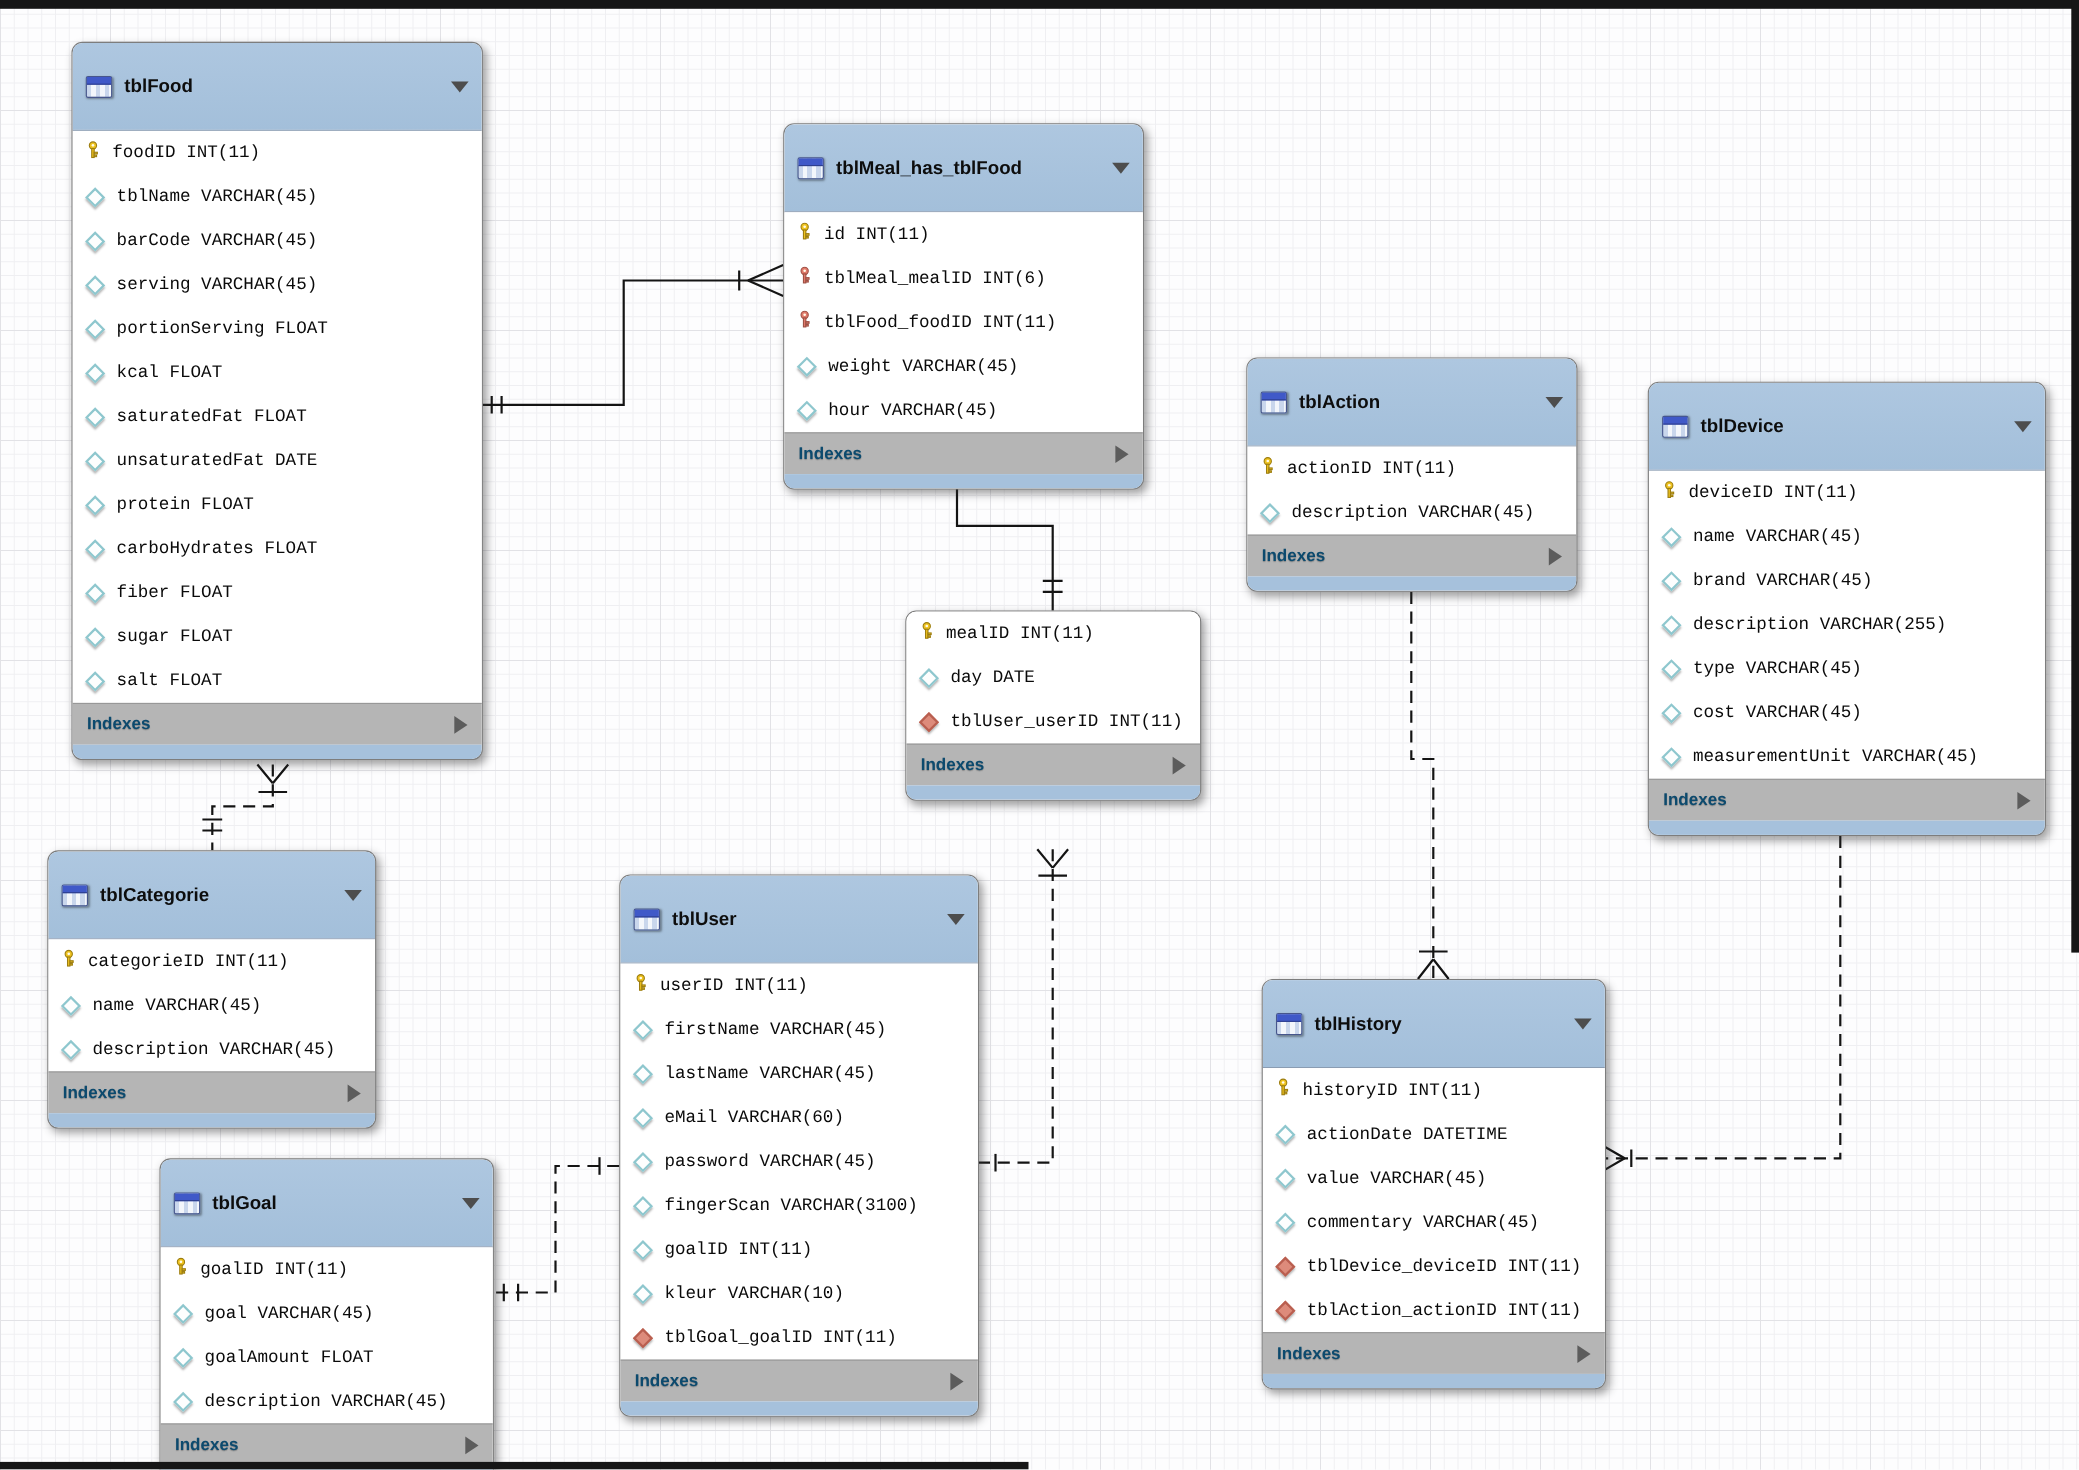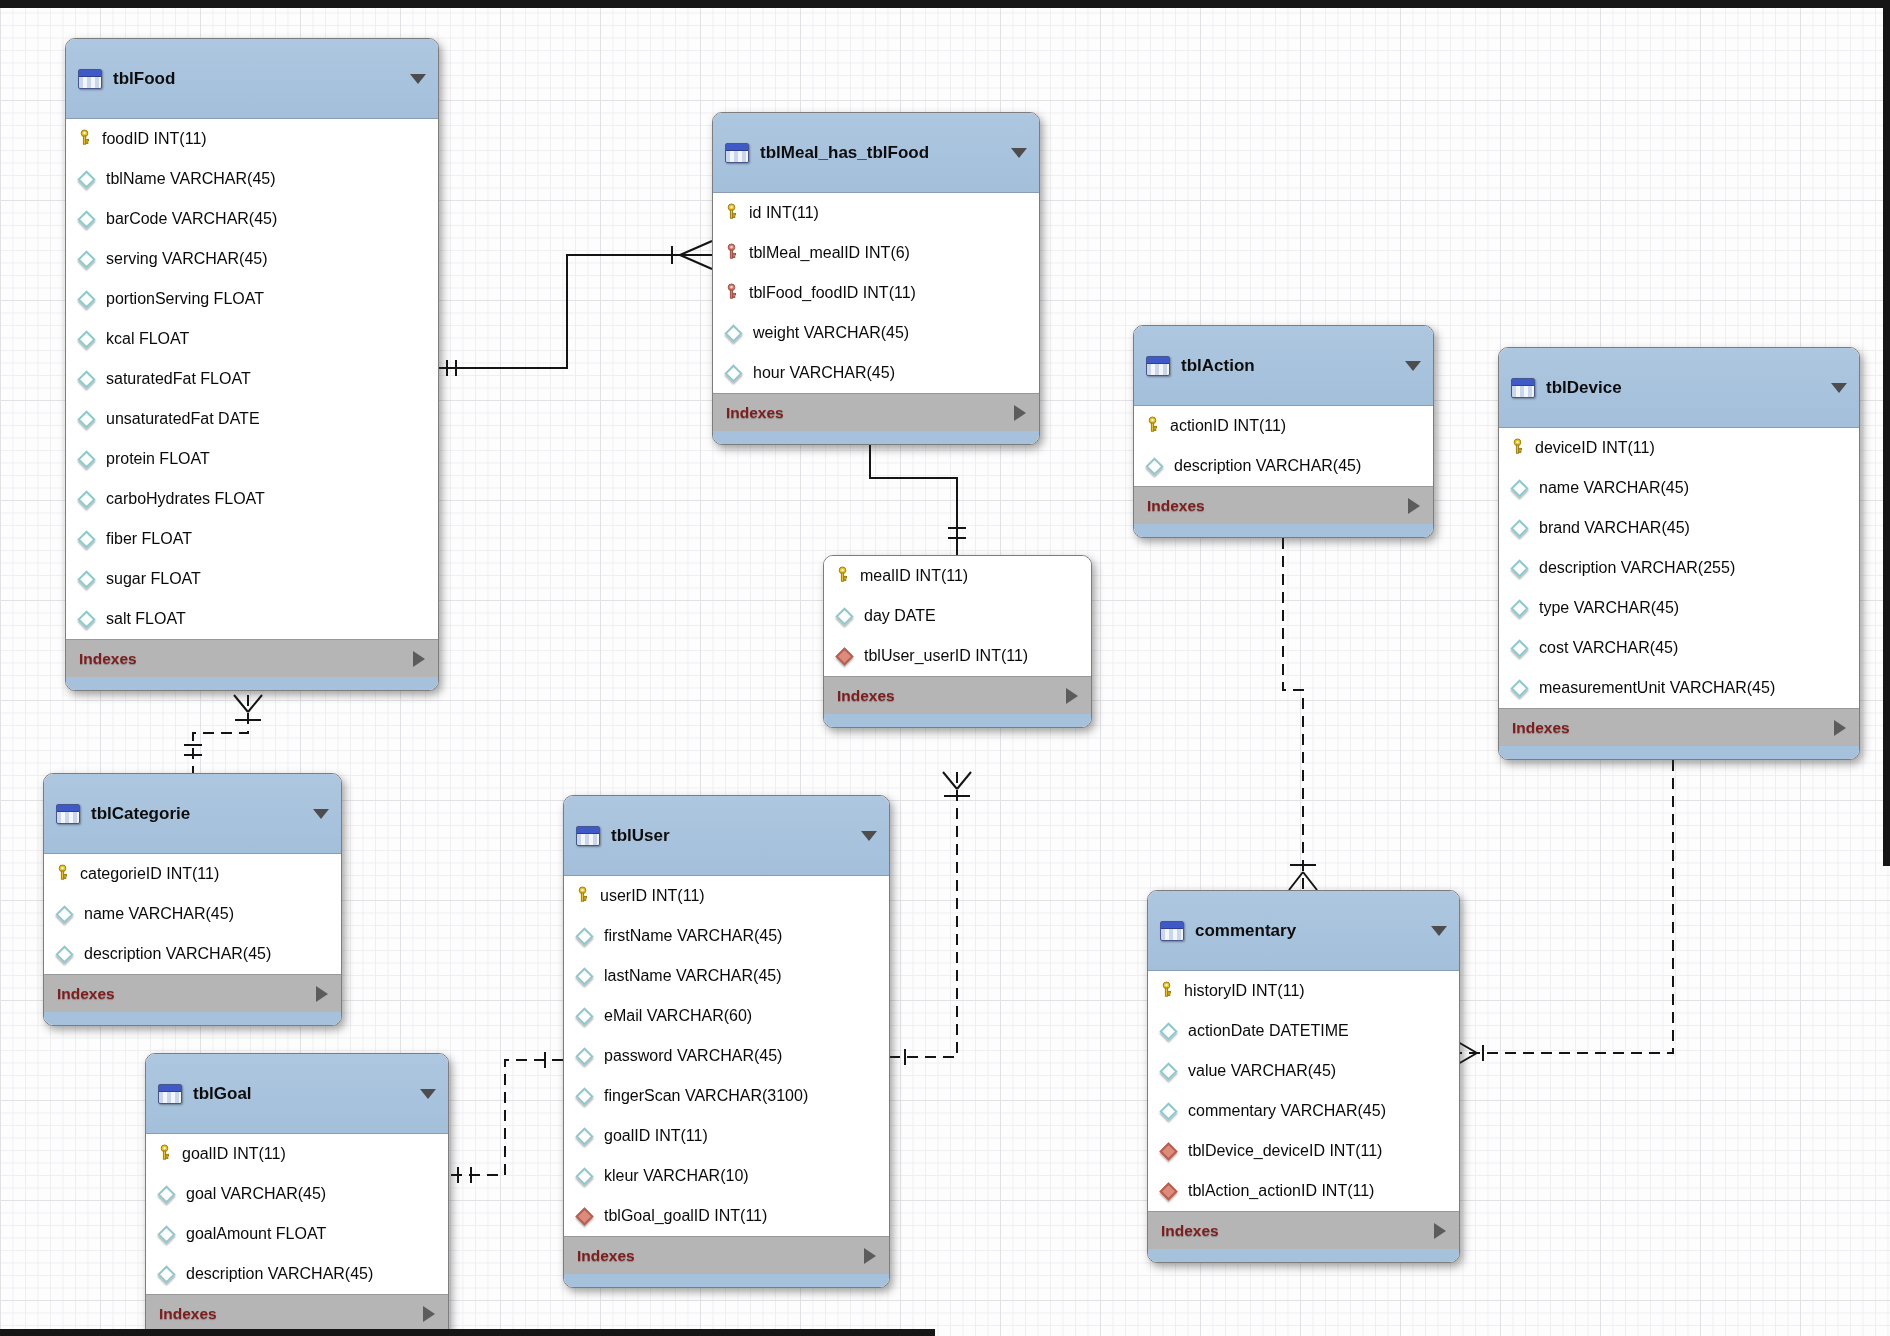--- a/index.html
+++ b/index.html
@@ -29,29 +29,29 @@
       border-bottom:1px solid #8a9cb2;padding:16px 12px;}
   .ttitle{font-size:17px;font-weight:bold;color:#0d0d0d;margin-left:11px;flex:1;white-space:nowrap;}
   .ticon{width:22px;height:18px;border:1px solid #47568c;border-radius:2px;position:relative;flex:0 0 auto;
       background:repeating-linear-gradient(90deg,#c9d6ec 0 4px,#f3f6fb 4px 8px);
       box-shadow:1px 1px 2px rgba(0,0,0,.35);}
   .ticon::before{content:"";position:absolute;left:0;top:0;right:0;height:6px;background:#4059c8;
       border-bottom:1px solid #2e3f8e;}
   .tcollapse{width:0;height:0;border-left:8px solid transparent;border-right:8px solid transparent;
       border-top:10px solid #4d4d4d;flex:0 0 auto;margin-left:8px;}
   .rows{background:#fff;}
-  .row{height:40px;display:flex;align-items:center;padding-left:10px;gap:9px;white-space:nowrap;}
+  .row{height:40px;display:flex;align-items:center;padding-left:10px;gap:9px;white-space:nowrap;font-family:Liberation Mono, monospace;}
   .ftext{font-size:16px;color:#0a0a0a;}
   .icon-diamond,.icon-diamond-fk{width:9px;height:9px;transform:rotate(45deg);flex:0 0 auto;margin:0 4px;
       background:#fdfefe;border:2px solid #8ec7ce;box-shadow:1.5px 1.5px 2px rgba(0,0,0,.3);}
   .icon-diamond-fk{background:#dd8b7b;border:2px solid #b95f50;}
   .icon-key{width:17px;height:17px;flex:0 0 auto;display:inline-block;}
   .ft{height:37px;background:#b5b5b5;border-top:1px solid #989898;display:flex;align-items:center;
       justify-content:space-between;padding:0 13px;}
-  .ftlabel{color:#7f1d1d;font-weight:bold;font-size:15.5px;text-shadow:0 1px 1px rgba(0,0,0,.25);}
+  .ftlabel{color:#0c4a6e;font-weight:bold;font-size:15.5px;text-shadow:0 1px 1px rgba(0,0,0,.25);}
   .ftarrow{width:0;height:0;border-top:8px solid transparent;border-bottom:8px solid transparent;
       border-left:12px solid #5c5c5c;}
   .strip{height:13px;background:#a6c1dc;}
 </style>
 </head>
 <body>
 
 <svg class="rel" width="1890" height="1336" viewBox="0 0 1890 1336">
 
   <g>
@@ -472,21 +472,21 @@
   <div class="ft">
     <span class="ftlabel">Indexes</span>
     <span class="ftarrow"></span>
   </div>
   <div class="strip"></div>
 </div>
 
 <div class="tbl" style="left:1147px;top:890px;width:311px">
   <div class="hd">
     <span class="ticon"></span>
-    <span class="ttitle">commentary</span>
+    <span class="ttitle">tblHistory</span>
     <span class="tcollapse"></span>
   </div>
   <div class="rows">
       <div class="row">
         <span><svg class="icon-key" viewBox="0 0 16 17">
             <g fill="#efc31f" stroke="#9c7d10" stroke-width="1">
               <circle cx="8" cy="4.3" r="3.3"></circle>
               <rect x="6.9" y="7" width="2.2" height="8.2"></rect>
               <rect x="9.1" y="10.4" width="2.9" height="1.5"></rect>
               <rect x="9.1" y="13" width="2.2" height="1.4"></rect>

